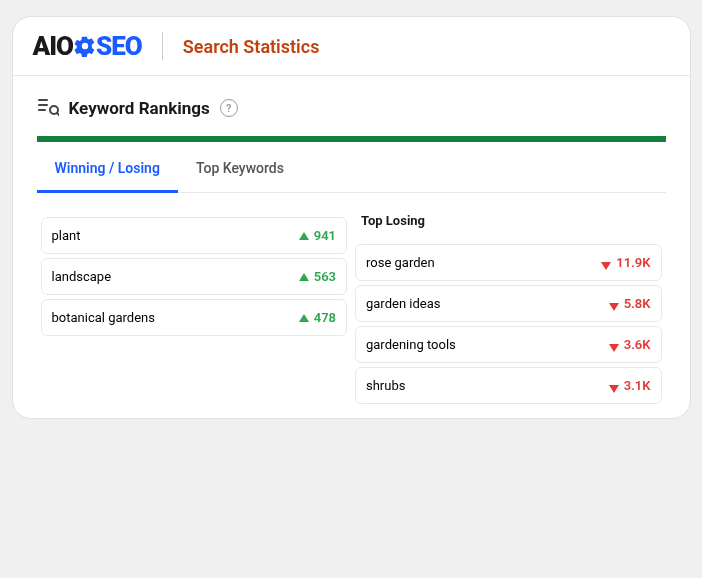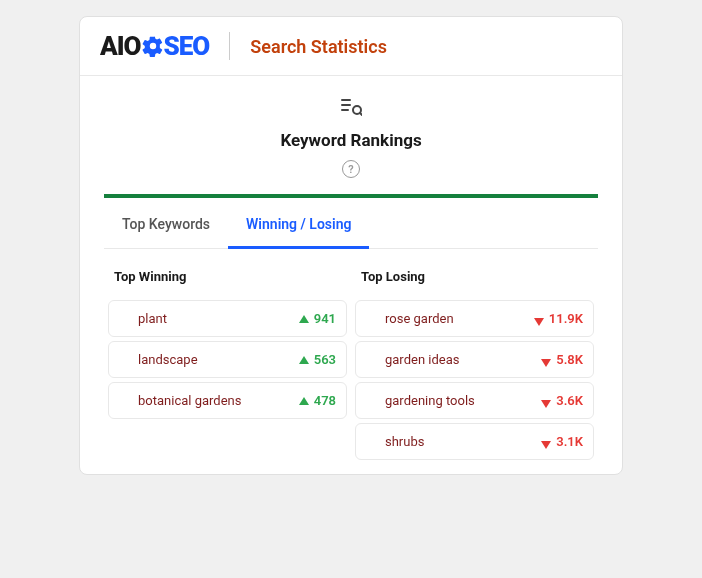--- a/index.html
+++ b/index.html
@@ -8,22 +8,22 @@
       background: #f0f0f0;
       display: flex;
       align-items: flex-start;
       justify-content: center;
       width: 702px;
       min-height: 578px;
     }
     .outer-card {
       background: #fff;
       border: 1px solid #e0e0e0;
-      border-radius: 8px;
-      width: 544px;
+      border-radius: 19px;
+      width: 679px;
       margin: 16px auto;
       overflow: hidden;
     }
     
     .app-header {
       display: flex;
       align-items: center;
       padding: 14px 20px;
       border-bottom: 1px solid #e8e8e8;
       gap: 14px;
@@ -66,22 +66,21 @@
     .card-body {
       padding: 20px 24px 0 24px;
     }
 
     
     .section-header {
       display: flex;
       align-items: center;
       gap: 10px;
       padding-bottom: 16px;
-      border-bottom: 4px solid #15803d;
-      flex-direction: column;
+      border-bottom: 6px solid #15803d;
     }
     .section-icon {
       color: #444;
       font-size: 18px;
     }
     .section-title {
       font-size: 17px;
       font-weight: 700;
       color: #1a1a1a;
     }
@@ -144,22 +143,21 @@
       align-items: center;
       justify-content: space-between;
       padding: 10px 10px;
       margin: 4px 4px;
       border: 1px solid #e8e8e8;
       border-radius: 6px;
       background: #fff;
     }
     .keyword-name {
       font-size: 13px;
-      color: #7f1d1d;
-      margin-left: 19px;
+      color: #000000;
     }
     .keyword-value {
       font-size: 13px;
       font-weight: 600;
       display: flex;
       align-items: center;
       gap: 3px;
     }
     .value-up {
       color: #2ea84f;
@@ -214,28 +212,27 @@
           <line x1="2" y1="14" x2="8" y2="14" stroke="#444" stroke-width="2" stroke-linecap="round"></line>
           <circle cx="17" cy="14" r="4" stroke="#444" stroke-width="2"></circle>
           <line x1="20" y1="17" x2="22" y2="19" stroke="#444" stroke-width="2" stroke-linecap="round"></line>
         </svg>
       </span>
       <span class="section-title">Keyword Rankings</span>
       <div class="help-icon">?</div>
     </div>
 
     <div class="tabs">
+      <div class="tab active">Winning / Losing</div>
       <div class="tab">Top Keywords</div>
-      <div class="tab active">Winning / Losing</div>
     </div>
 
     <div class="table-area">
 
       <div class="col">
-        <div class="col-header">Top Winning</div>
 
         <div id="winning-rows">
             <div class="keyword-row">
       <span class="keyword-name">plant</span>
       <span class="keyword-value value-up">
         <span class="arrow-up"></span>941
       </span>
     </div>
             <div class="keyword-row">
       <span class="keyword-name">landscape</span>

